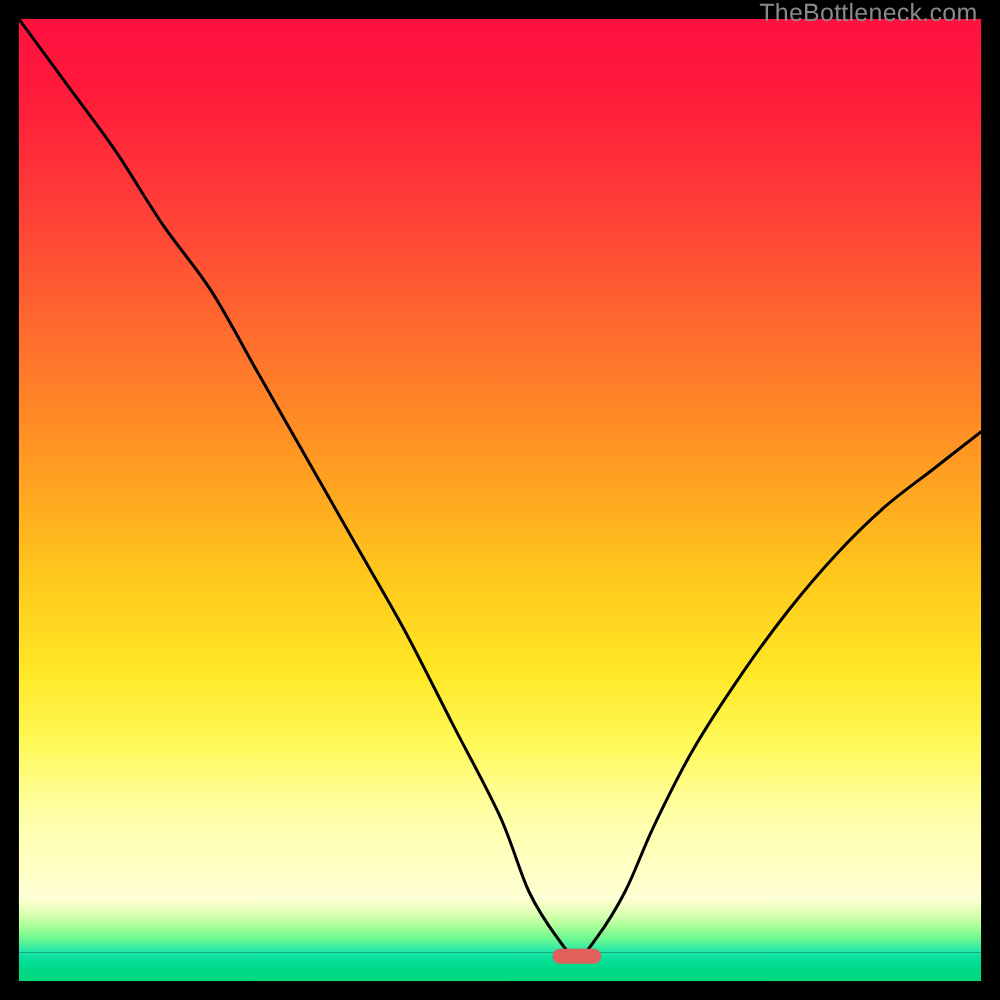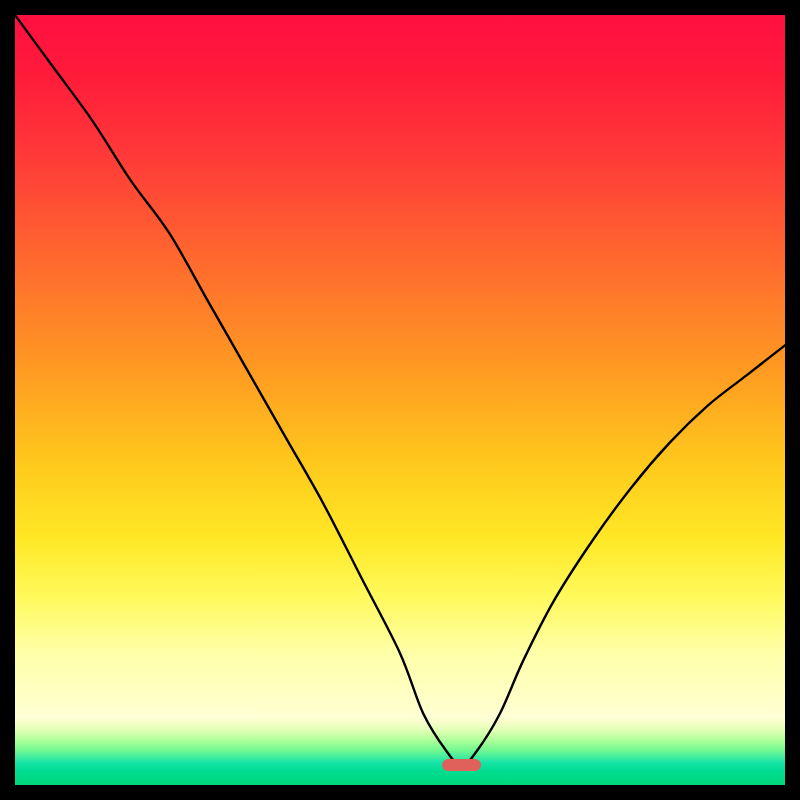--- a/index.html
+++ b/index.html
@@ -112,13 +112,14 @@
       <div class="layer-green"></div>
     </div>
 
     <svg class="curve-svg" viewBox="0 0 770 770" preserveAspectRatio="none">
       <path id="curve-path" fill="none" stroke="#000" stroke-width="2.4" stroke-linecap="round" stroke-linejoin="round" d="M 0.00 0.00 C 6.42 8.76, 25.67 35.03, 38.50 52.55 C 51.33 70.07, 64.17 86.34, 77.00 105.11 C 89.83 123.87, 102.67 146.40, 115.50 165.16 C 128.33 183.93, 141.17 197.70, 154.00 217.72 C 166.83 237.74, 179.67 262.76, 192.50 285.29 C 205.33 307.81, 218.17 330.33, 231.00 352.85 C 243.83 375.37, 256.67 397.90, 269.50 420.42 C 282.33 442.94, 295.17 464.21, 308.00 487.99 C 320.83 511.76, 333.67 538.04, 346.50 563.06 C 359.33 588.09, 374.73 615.61, 385.00 638.14 C 395.27 660.66, 400.40 681.93, 408.10 698.20 C 415.80 714.46, 424.78 726.98, 431.20 735.74 C 437.62 744.49, 441.47 750.75, 446.60 750.75 C 451.73 750.75, 455.58 744.49, 462.00 735.74 C 468.42 726.98, 477.40 713.21, 485.10 698.20 C 492.80 683.18, 499.22 664.41, 508.20 645.64 C 517.18 626.88, 527.45 605.61, 539.00 585.59 C 550.55 565.57, 564.67 544.29, 577.50 525.52 C 590.33 506.76, 603.17 489.24, 616.00 472.97 C 628.83 456.71, 641.67 441.69, 654.50 427.93 C 667.33 414.16, 680.17 401.65, 693.00 390.39 C 705.83 379.13, 718.67 370.37, 731.50 360.36 C 744.33 350.35, 763.58 335.33, 770.00 330.33"></path>
     </svg>
 
     <div id="dip-marker" class="dip-marker" style="left: 427.35px; top: 743.75px; width: 38.5px; height: 12px;"></div>
   </div>
 
+  <div class="watermark">TheBottleneck.com</div>
 </div>
 
 </body></html>

